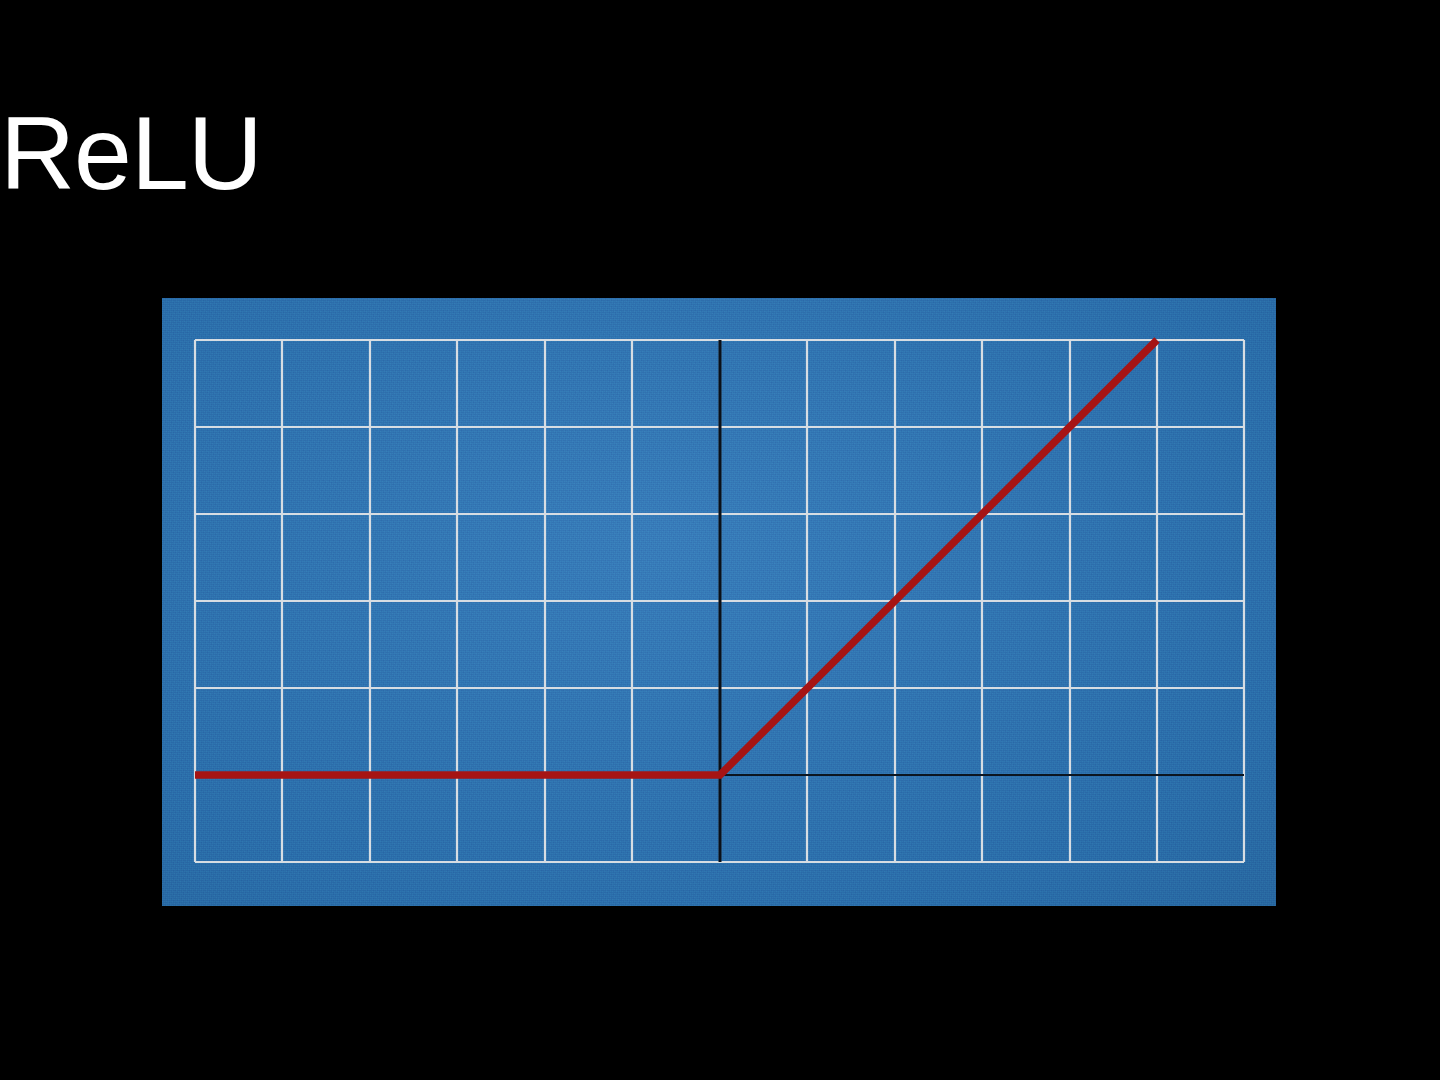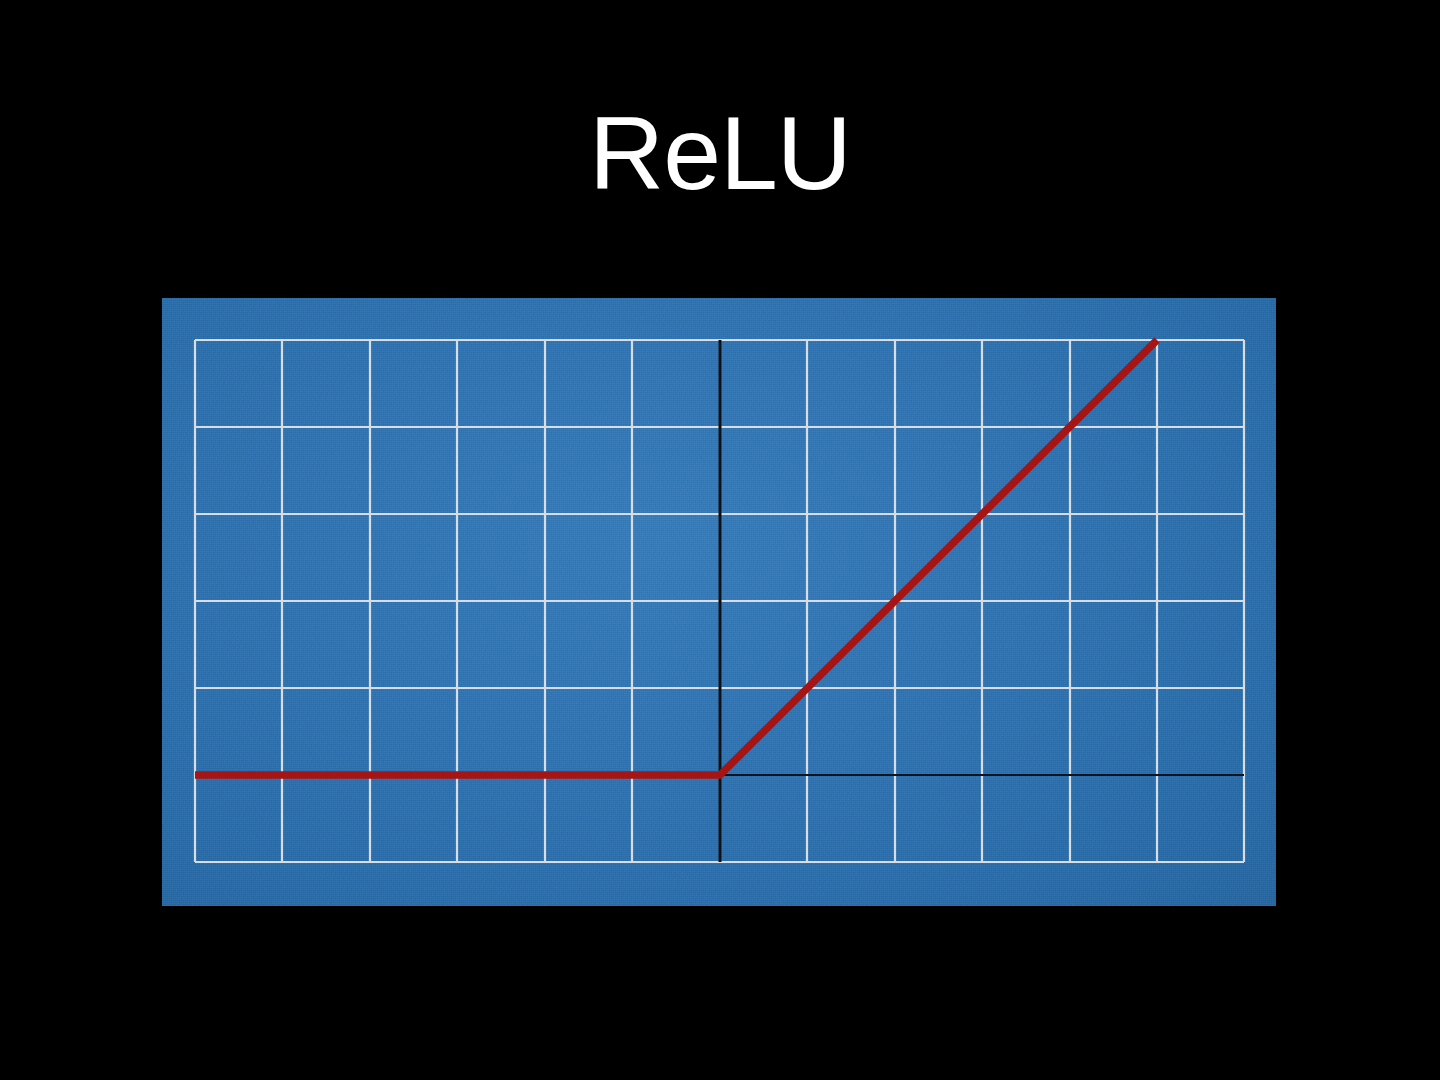--- a/index.html
+++ b/index.html
@@ -13,21 +13,20 @@
     position:relative;
     width:1440px; height:1080px;
     background:#000000;
   }
 
   
   #slide-title {
     position:absolute;
     left:0; top:96px;
     width:1440px;
-    text-align:center;
     color:#ffffff;
     font-size:104px;
     font-weight:400;
     line-height:1.1;
     letter-spacing:-1px;
     font-family:"Liberation Sans", sans-serif;
   }
 
   
   #chart-panel {

